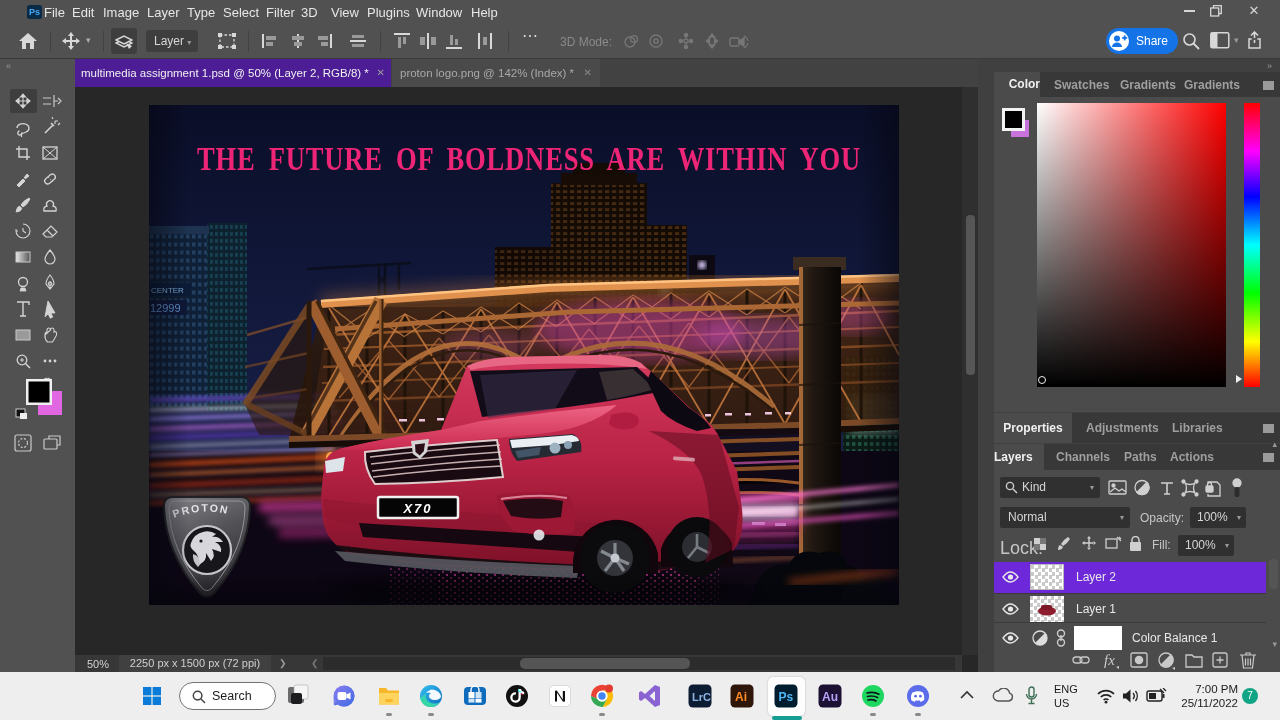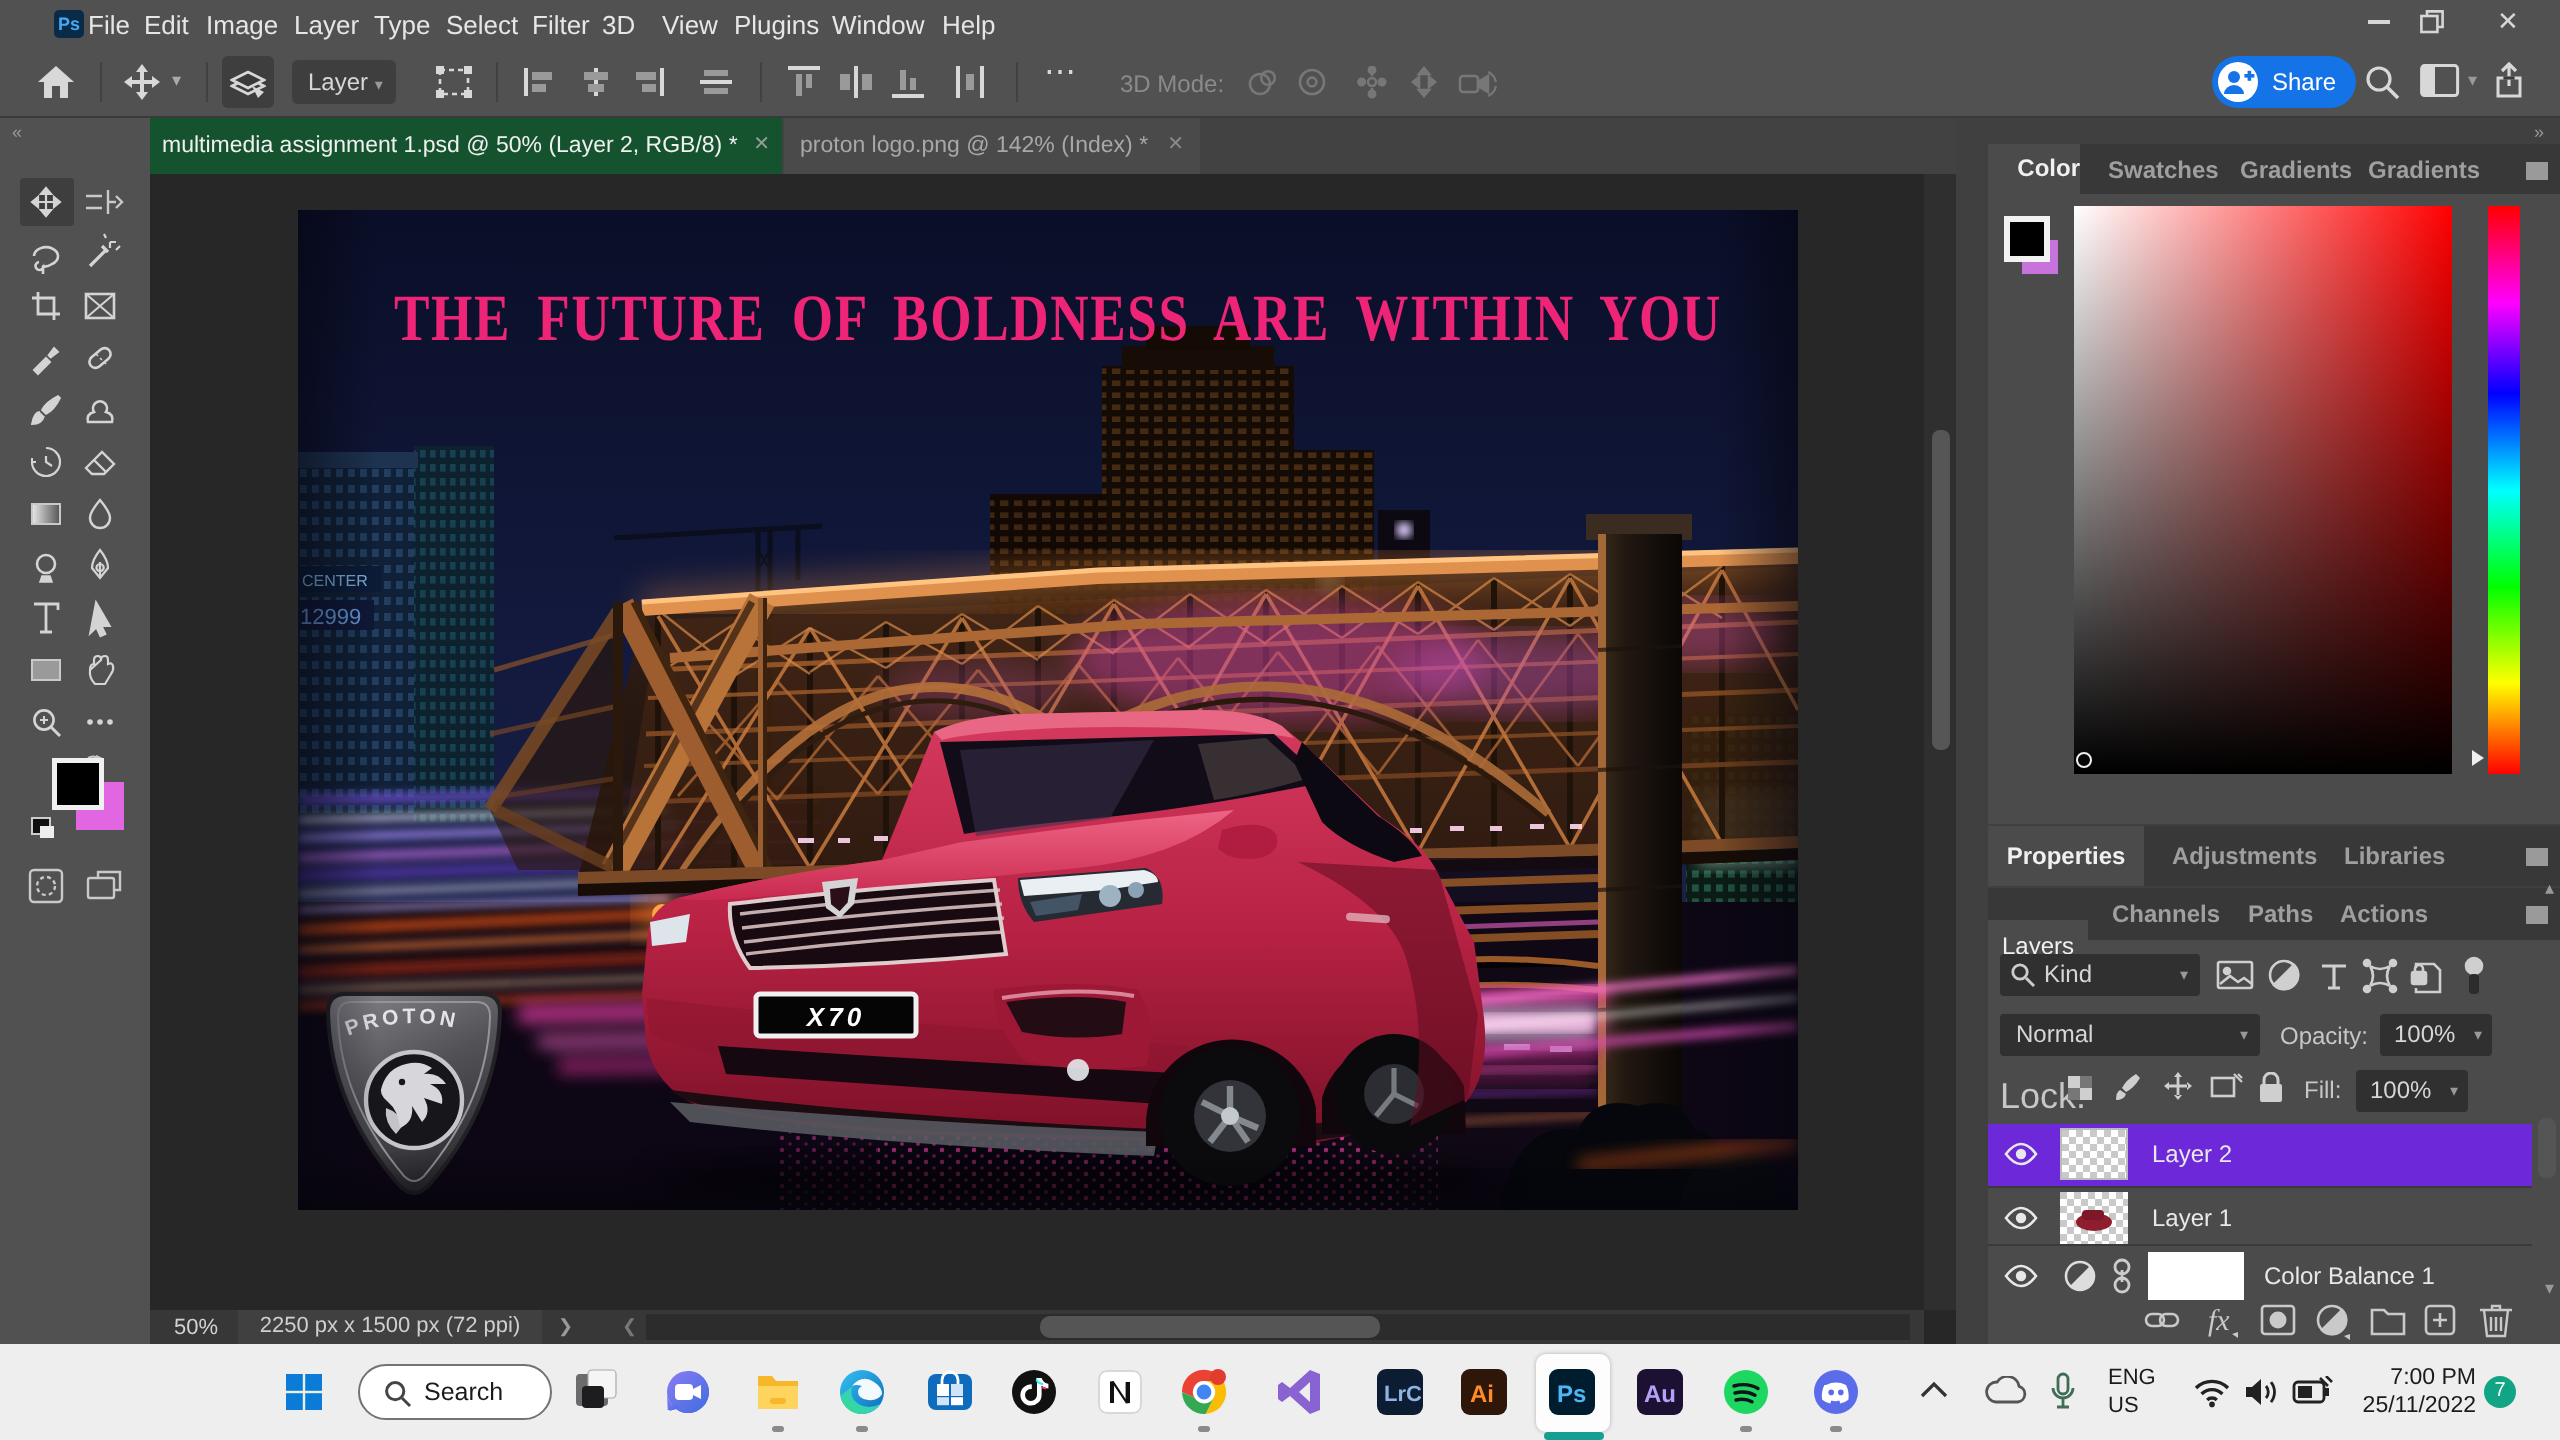--- a/index.html
+++ b/index.html
@@ -300,21 +300,21 @@
       </g>
       <defs>
         <linearGradient id="toolgrad" x1="0" y1="0" x2="1" y2="0">
           <stop offset="0" stop-color="#e8e8e8"></stop>
             <stop offset="1" stop-color="#555"></stop>
         </linearGradient>
       </defs>
     </svg>
   </div>
   <div class="abs" id="tabbar">
-    <div class="dtab" style="left:0;width:316px;background:#14532d;color:#f0f0f0;font-size:11.5px;padding:0 6px">multimedia assignment 1.psd @ 50% (Layer 2, RGB/8) *<span style="position:absolute;right:6px;top:0;color:#9a9a9a;font-size:10px">✕</span></div>
+    <div class="dtab" style="left:0;width:316px;background:#4c1d95;color:#f0f0f0;font-size:11.5px;padding:0 6px">multimedia assignment 1.psd @ 50% (Layer 2, RGB/8) *<span style="position:absolute;right:6px;top:0;color:#9a9a9a;font-size:10px">✕</span></div>
     <div class="dtab" style="left:317px;width:208px;background:#4a4a4a;color:#a8a8a8;font-size:11.5px;padding:0 8px">proton logo.png @ 142% (Index) *<span style="position:absolute;right:8px;top:0;color:#8a8a8a;font-size:10px">✕</span></div>
   </div>
   <div class="abs" id="canvas"></div>
   <div class="abs" id="vscroll"></div>
   <div class="abs" id="vthumb"></div>
   <div class="abs" id="poster">
   <svg width="750" height="500" viewBox="0 0 750 500">
     <defs>
       <linearGradient id="sky" x1="0" y1="0" x2="0" y2="1">
         <stop offset="0" stop-color="#0a0e28"></stop>
@@ -786,21 +786,21 @@
 
     <div style="position:absolute;left:16px;top:354px;width:286px;height:30px;background:#383838">
       <div style="position:absolute;left:0;top:0;width:78px;height:30px;background:#4b4b4b;color:#f0f0f0;font-size:12px;font-weight:bold;text-align:center;line-height:30px">Properties</div>
       <span style="position:absolute;left:92px;top:8px;color:#9f9f9f;font-size:12px;font-weight:bold">Adjustments</span>
       <span style="position:absolute;left:178px;top:8px;color:#9f9f9f;font-size:12px;font-weight:bold">Libraries</span>
       <span style="position:absolute;right:6px;top:11px;width:11px;height:9px;background:#9a9a9a"></span>
     </div>
 
     <div style="position:absolute;left:16px;top:385px;width:286px;height:228px;background:#4b4b4b">
       <div style="position:absolute;left:0;top:0;width:286px;height:26px;background:#383838"></div>
-      <div style="position:absolute;left:0;top:16px;width:50px;height:26px;background:#4b4b4b;color:#f0f0f0;font-size:12px;font-weight:normal;text-align:center;line-height:26px">Layers</div>
+      <div style="position:absolute;left:0;top:0;width:50px;height:26px;background:#4b4b4b;color:#f0f0f0;font-size:12px;font-weight:bold;text-align:left;line-height:26px">Layers</div>
       <span style="position:absolute;left:62px;top:6px;color:#9f9f9f;font-size:12px;font-weight:bold">Channels</span>
       <span style="position:absolute;left:130px;top:6px;color:#9f9f9f;font-size:12px;font-weight:bold">Paths</span>
       <span style="position:absolute;left:176px;top:6px;color:#9f9f9f;font-size:12px;font-weight:bold">Actions</span>
       <span style="position:absolute;right:6px;top:9px;width:11px;height:9px;background:#9a9a9a"></span>
 
       <div style="position:absolute;left:6px;top:33px;width:100px;height:21px;background:#303030;border-radius:2px;color:#d6d6d6;font-size:12px;line-height:21px">
         <svg style="position:absolute;left:5px;top:4px" width="13" height="13" viewBox="0 0 13 13">
             <circle cx="5" cy="5" r="3.6" fill="none" stroke="#ccc" stroke-width="1.4"></circle>
             <line x1="8" y1="8" x2="12" y2="12" stroke="#ccc" stroke-width="1.5"></line>
           </svg>

